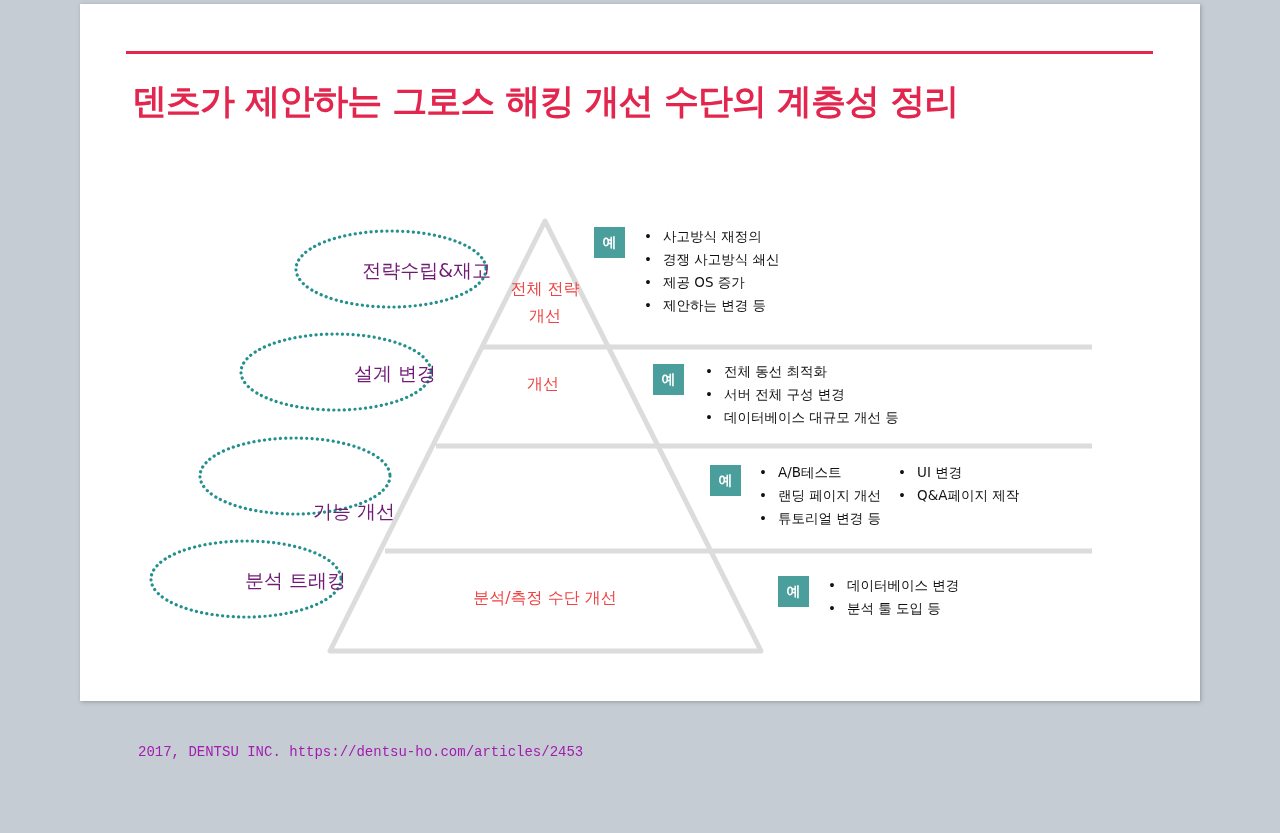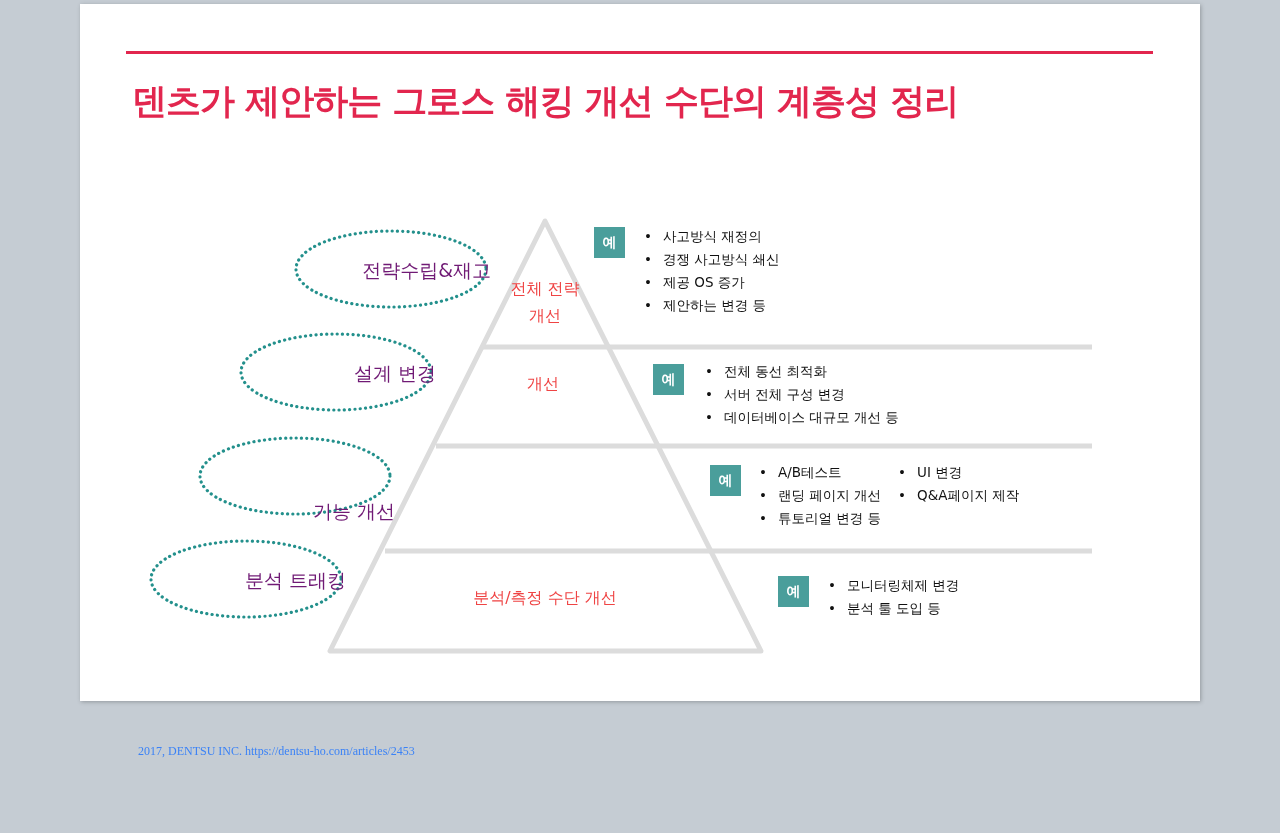--- a/index.html
+++ b/index.html
@@ -89,23 +89,23 @@
     }
     .ex-list li .bullet {
       position: absolute;
       left: 3px;
       top: 0;
     }
     .footer {
       position: absolute;
       left: 58px;
       top: 740px;
-      font-family: Liberation Serif, serif;
-      font-size: 12px;
-      color: #3b82f6;
+      font-family: Liberation Mono, monospace;
+      font-size: 14px;
+      color: #a21caf;
       white-space: nowrap;
     }
   </style>
 </head>
 <body>
 
 <div class="slide">
 
   <div class="top-rule"></div>
   <div class="title">덴츠가 제안하는 그로스 해킹 개선 수단의 계층성 정리</div>
@@ -161,18 +161,18 @@
     <li><span class="bullet">•</span><span>랜딩 페이지 개선</span></li>
     <li><span class="bullet">•</span><span>튜토리얼 변경 등</span></li>
   </ul>
   <ul class="ex-list" style="left:815px; top:457px;">
     <li><span class="bullet">•</span><span>UI 변경</span></li>
     <li><span class="bullet">•</span><span>Q&amp;A페이지 제작</span></li>
   </ul>
 
   <div class="ex-badge" style="left:698px; top:572px;">예</div>
   <ul class="ex-list" style="left:745px; top:570px;">
-    <li><span class="bullet">•</span><span>모니터링체제 변경</span></li>
+    <li><span class="bullet">•</span><span>데이터베이스 변경</span></li>
     <li><span class="bullet">•</span><span>분석 툴 도입 등</span></li>
   </ul>
 
   <div class="footer">2017, DENTSU INC. https://dentsu-ho.com/articles/2453</div>
 </div>
 
 </body></html>

